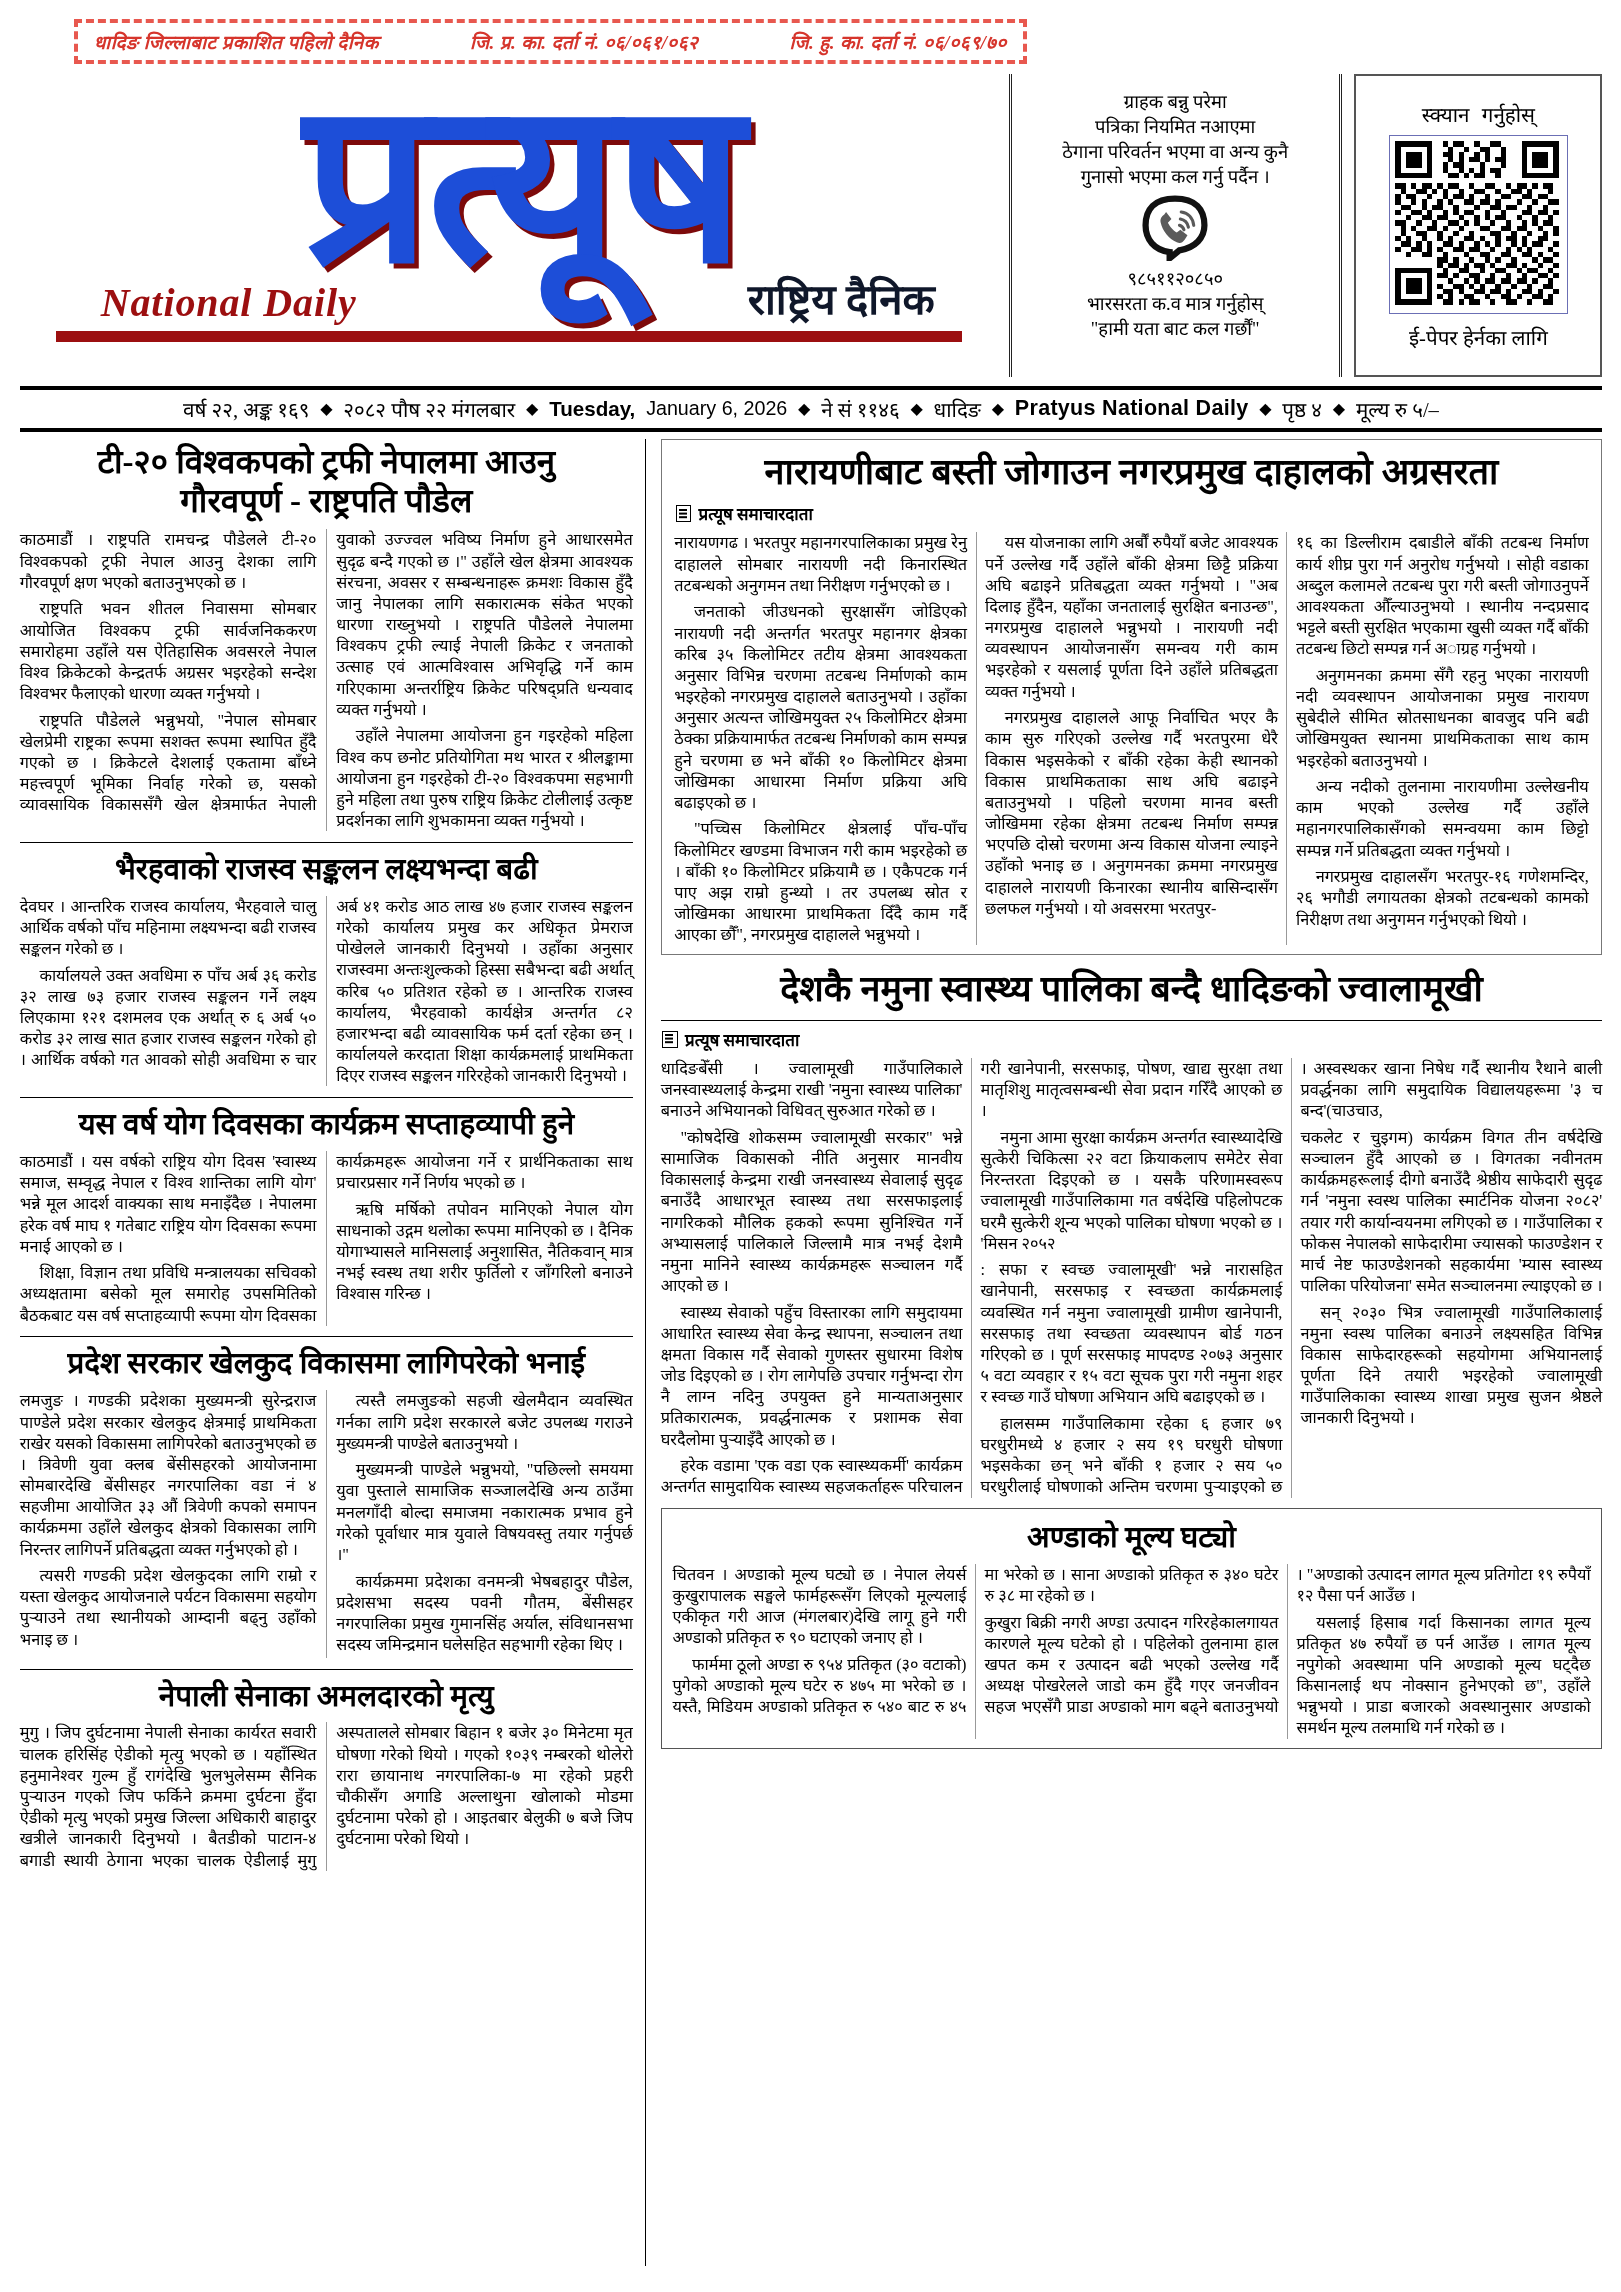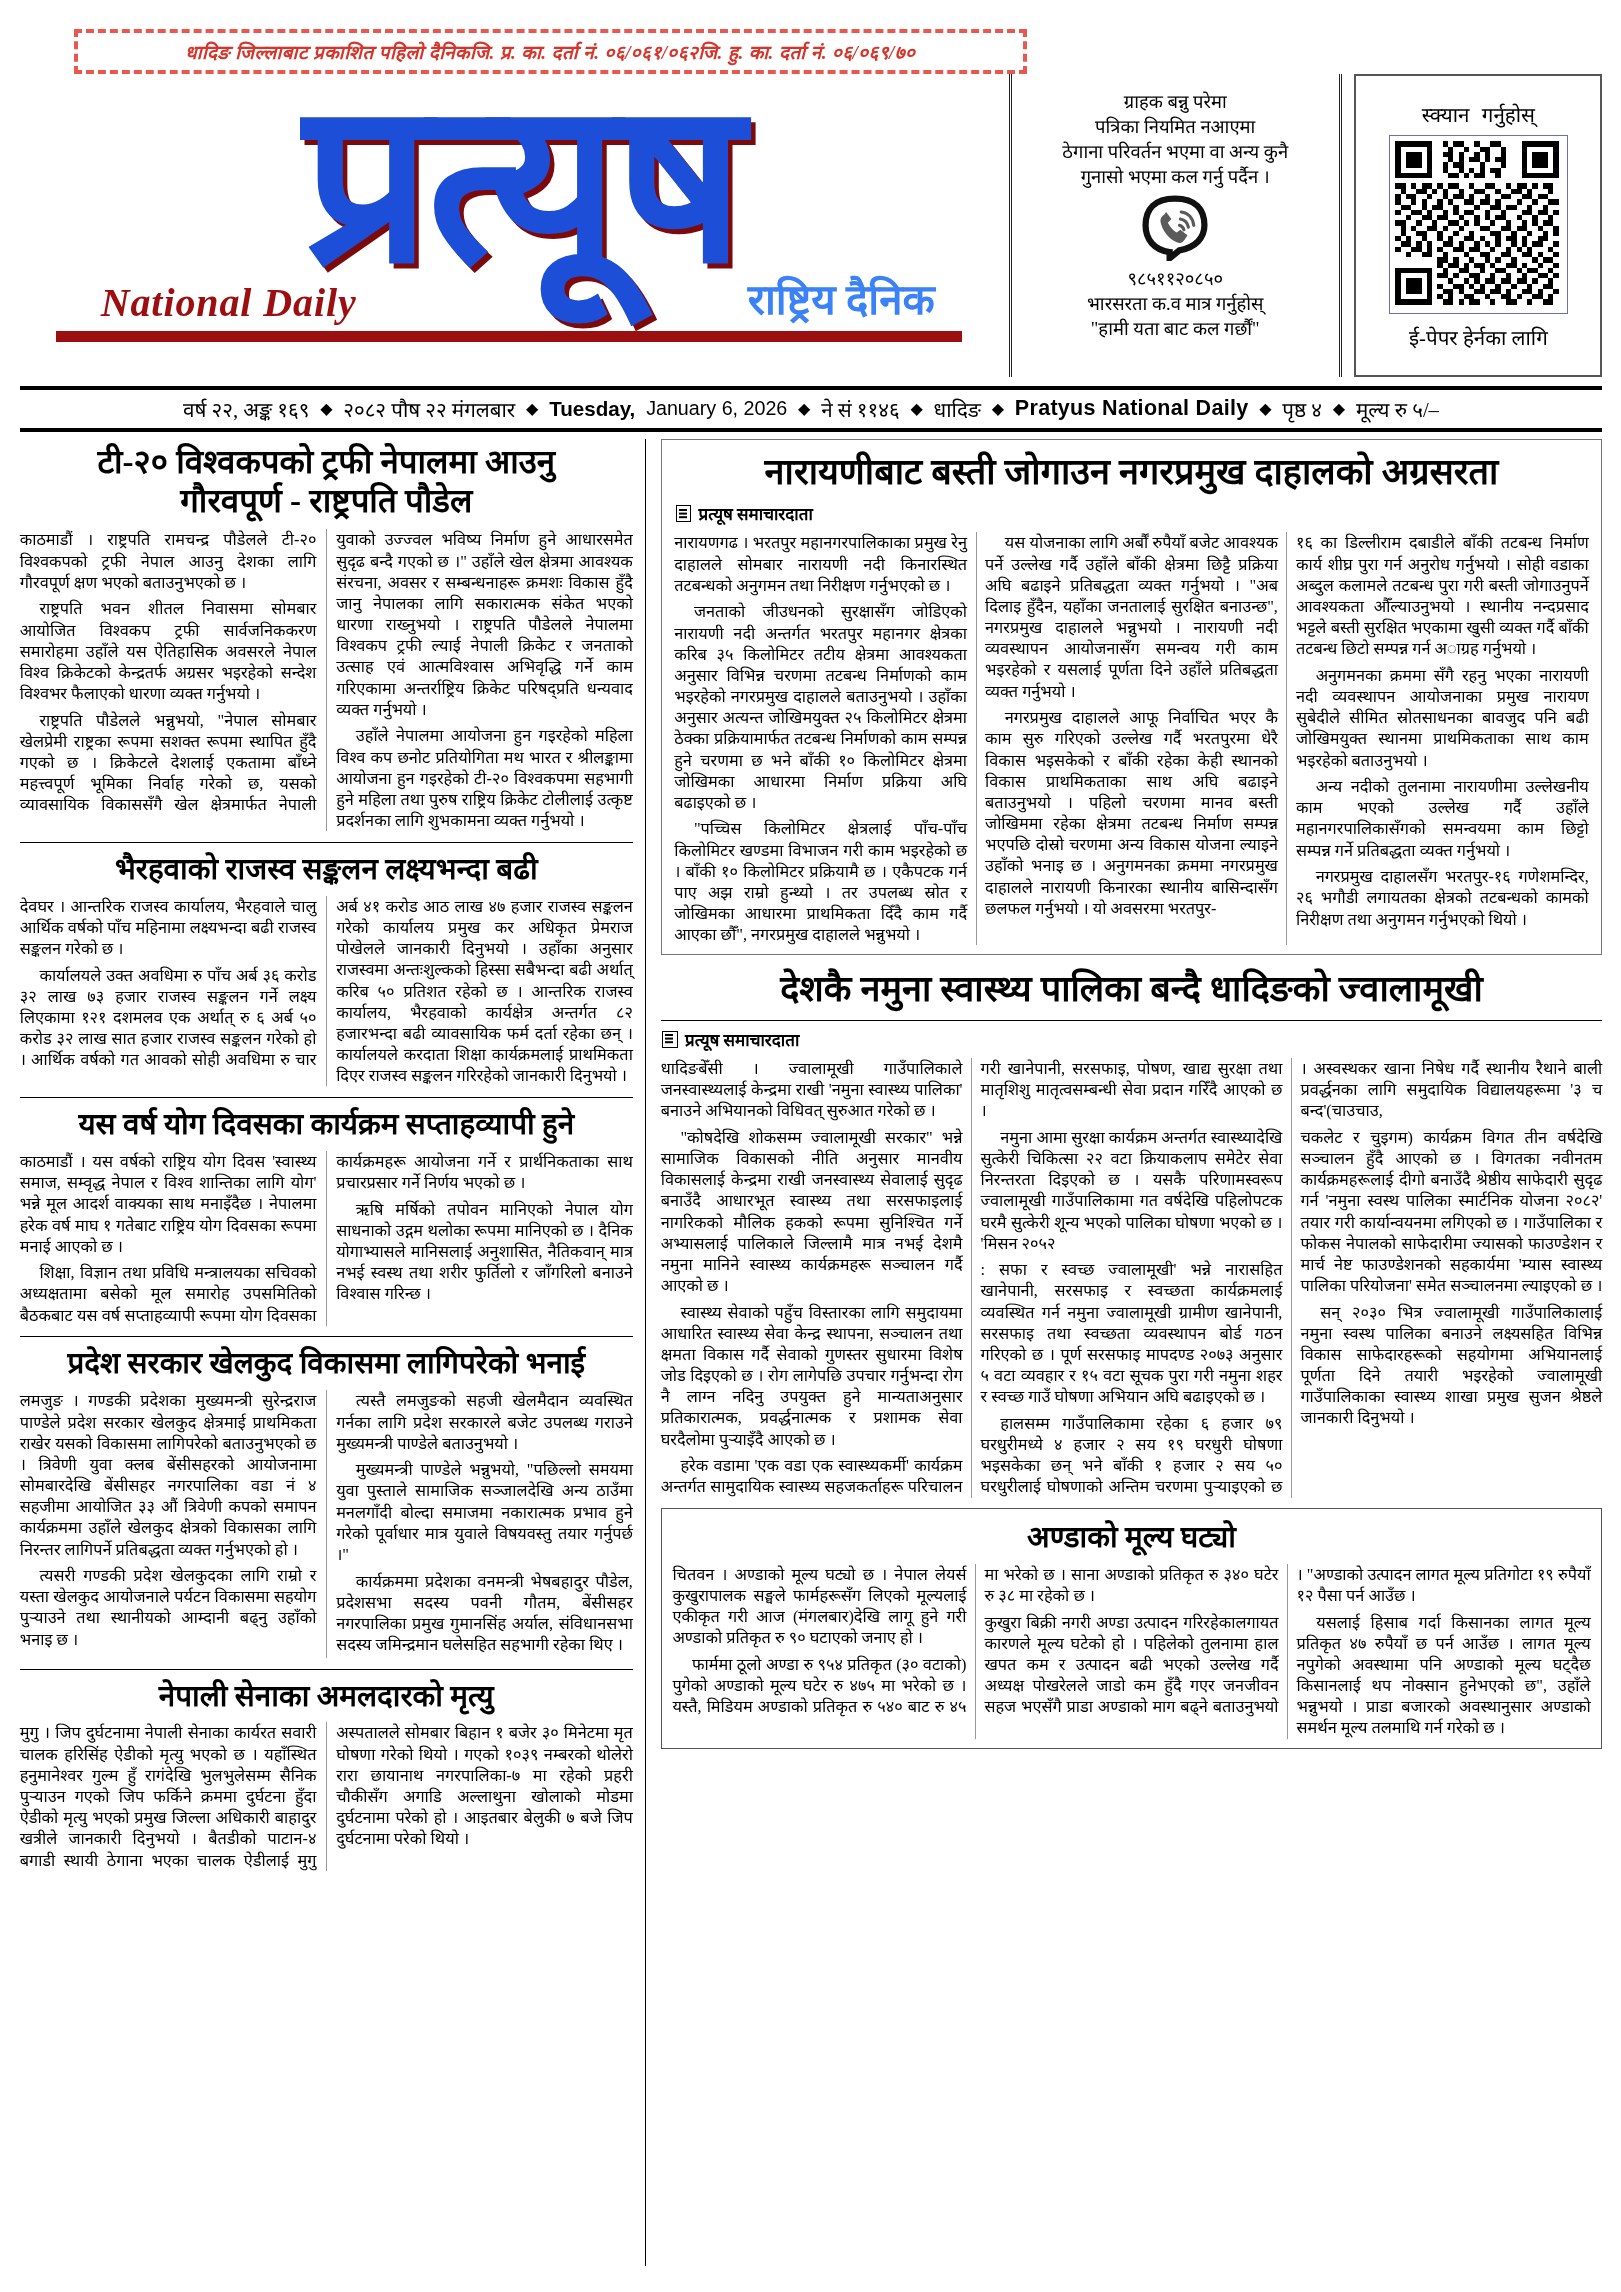--- a/index.html
+++ b/index.html
@@ -16,25 +16,25 @@
     padding:16px 19.7px 9px 19.7px;
   }
 
   
   .topstrip{
     position:relative;
     height:56px;
     display:flex; align-items:center;
   }
   .reg-box{
-    position:absolute; left:54px; top:13px;
+    position:absolute; left:54px; top:3px;
     width:953px; height:45px;
     border:4.5px dashed #e8584f;
     box-sizing:border-box;
-    display:flex; align-items:center; justify-content:center;
+    display:flex; align-items:center; justify-content:space-between;
     padding:0 16px;
   }
   .reg-text{
     color:#d6352c;
     font-family:"Liberation Serif", serif;
     font-style:italic;
     font-weight:700;
     font-size:19px;
     letter-spacing:0.4px;
     white-space:nowrap;
@@ -75,21 +75,21 @@
     font-family:"Liberation Serif", serif;
     font-weight:700; font-style:italic;
     color:#9c0f10;
     font-size:40px;
     letter-spacing:0.9px;
     text-align:right;
   }
   .logo-sub .nep{
     font-family:"Liberation Serif", serif;
     font-weight:700;
-    color:#3b82f6;
+    color:#0f172a;
     font-size:42px;
     letter-spacing:0px;
   }
   .logo-bar{
     height:10.7px; background:#9c0f10; margin:5.4px 36px 0 36px;
   }
 
   .viber-box{
     width:335px;
     border-left:3.6px double #222;

